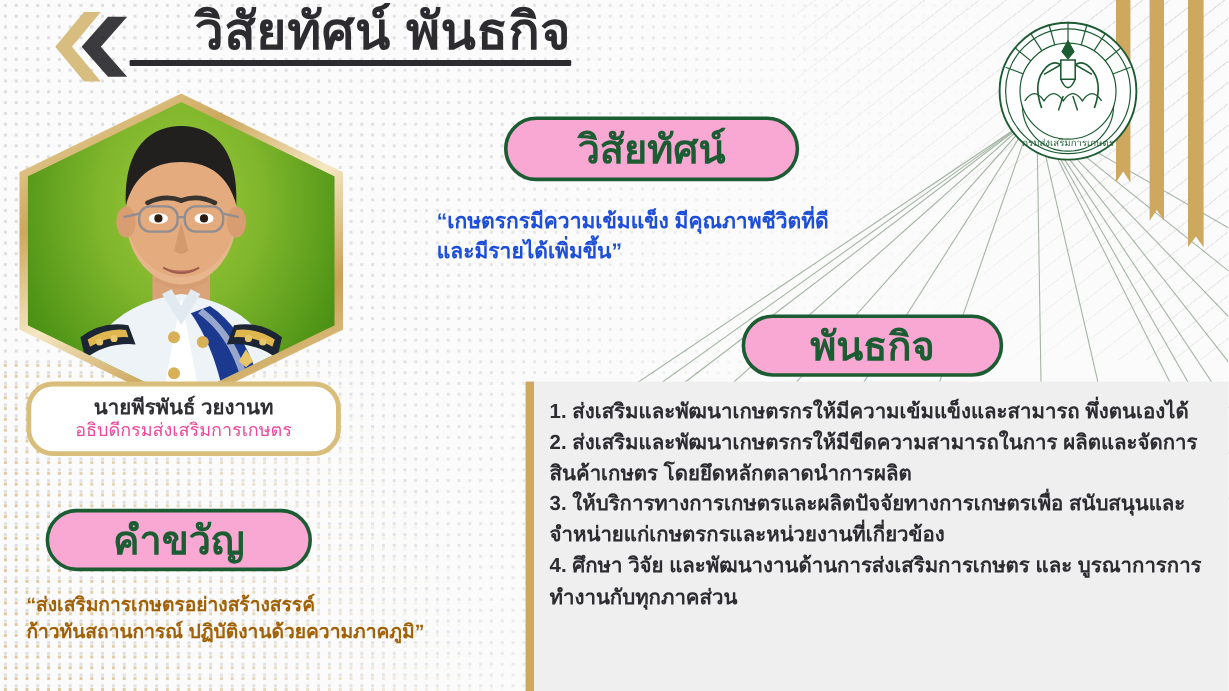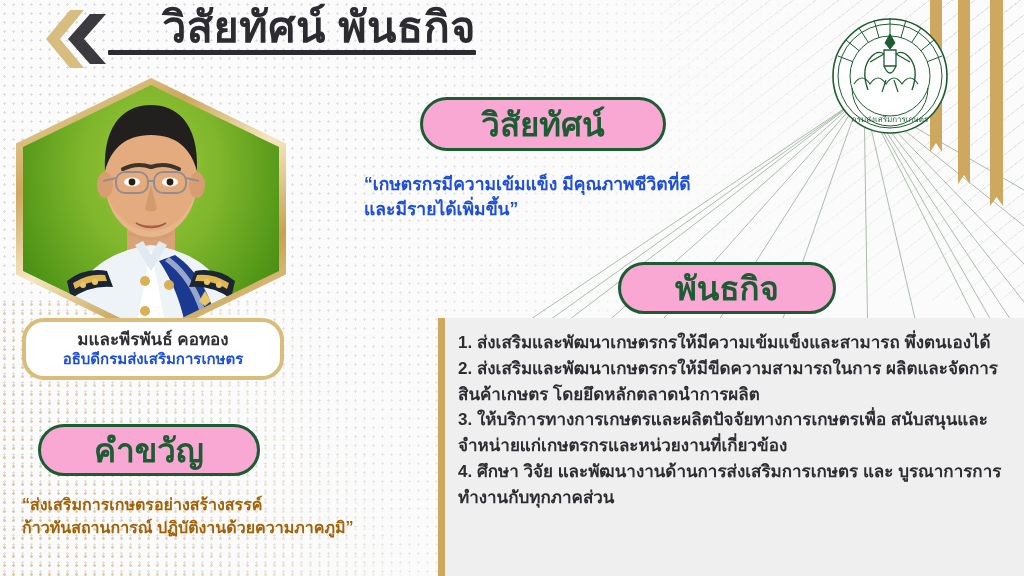--- a/index.html
+++ b/index.html
@@ -80,21 +80,21 @@
   .person{position:absolute;left:0;bottom:0;width:100%;height:100%;}
 
   
   .nameplate{
     position:absolute;left:22px;top:318px;width:262px;height:62px;
     border:4px solid #d9bd7a;border-radius:22px;background:#ffffff;
     display:flex;flex-direction:column;align-items:center;justify-content:center;
     box-sizing:border-box;
   }
   .nameplate .nm{font-size:17px;font-weight:700;color:#2f2f34;line-height:1.25;}
-  .nameplate .rk{font-size:15px;font-weight:700;color:#1d4ed8;line-height:1.25;}
+  .nameplate .rk{font-size:15px;font-weight:400;color:#ec4899;line-height:1.25;}
 
   
   .pill{
     position:absolute;border:3.5px solid #1c5c32;border-radius:40px;background:#f9a8d4;
     display:flex;align-items:center;justify-content:center;box-sizing:border-box;
     color:#1c5c32;font-weight:700;
   }
   #pill-vision{left:420px;top:97px;width:246px;height:54px;font-size:33px;}
   #pill-mission{left:618px;top:262px;width:218px;height:52px;font-size:33px;}
   #pill-slogan{left:38px;top:424px;width:222px;height:52px;font-size:33px;font-family:Liberation Serif, serif;}
@@ -278,21 +278,21 @@
 
         <path d="M113 138 q15 10 30 0 q-15 5 -30 0 Z" fill="#b9705f"></path>
         <path d="M113 138 q15 9 30 0" stroke="#9e5d4e" stroke-width="1.6" fill="none"></path>
 
         <path d="M106 148 q22 12 44 0" stroke="#d49a70" stroke-width="3" fill="none" opacity="0.6"></path>
       </svg>
     </div>
   </div>
 
   <div class="nameplate">
-    <div class="nm">มและพีรพันธ์ คอทอง</div>
+    <div class="nm">นายพีรพันธ์ วยงานท</div>
     <div class="rk">อธิบดีกรมส่งเสริมการเกษตร</div>
   </div>
 
   <div class="pill" id="pill-vision">วิสัยทัศน์</div>
   <div class="vision-body">
     <div>“เกษตรกรมีความเข้มแข็ง มีคุณภาพชีวิตที่ดี</div>
     <div>และมีรายได้เพิ่มขึ้น”</div>
   </div>
 
   <div class="pill" id="pill-mission">พันธกิจ</div>

